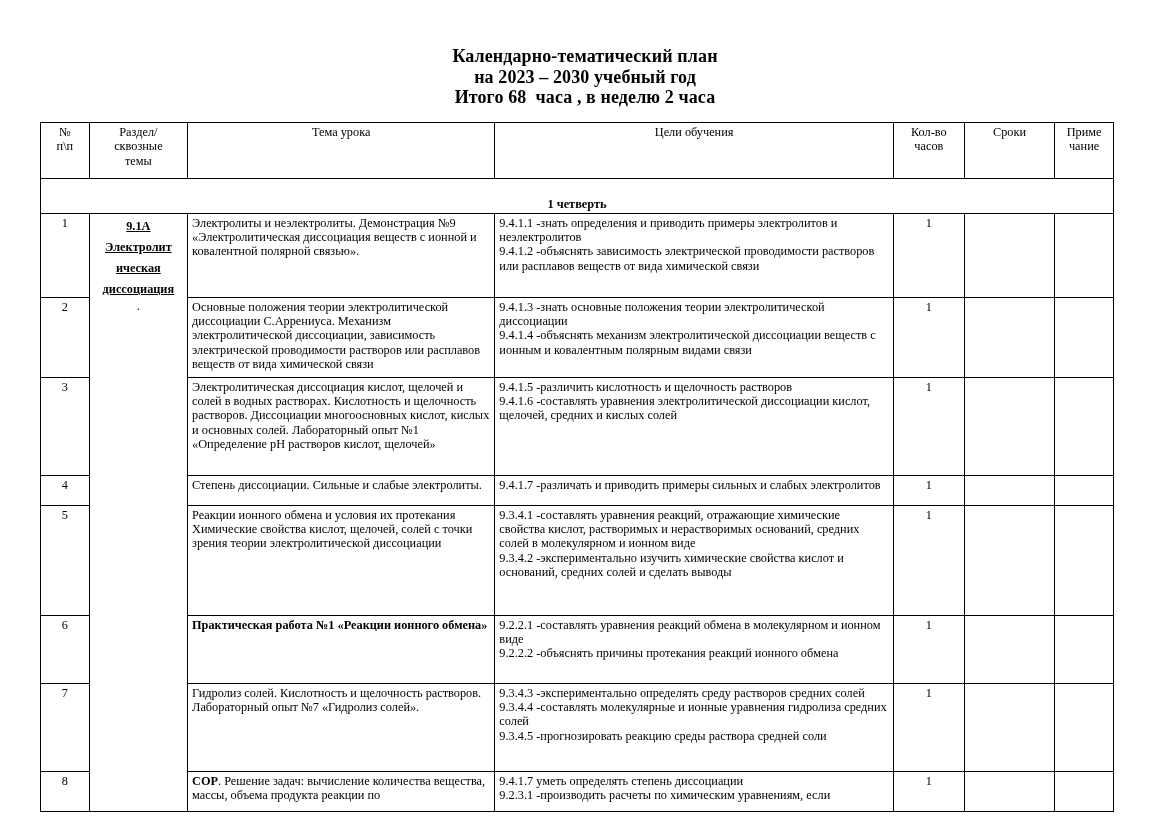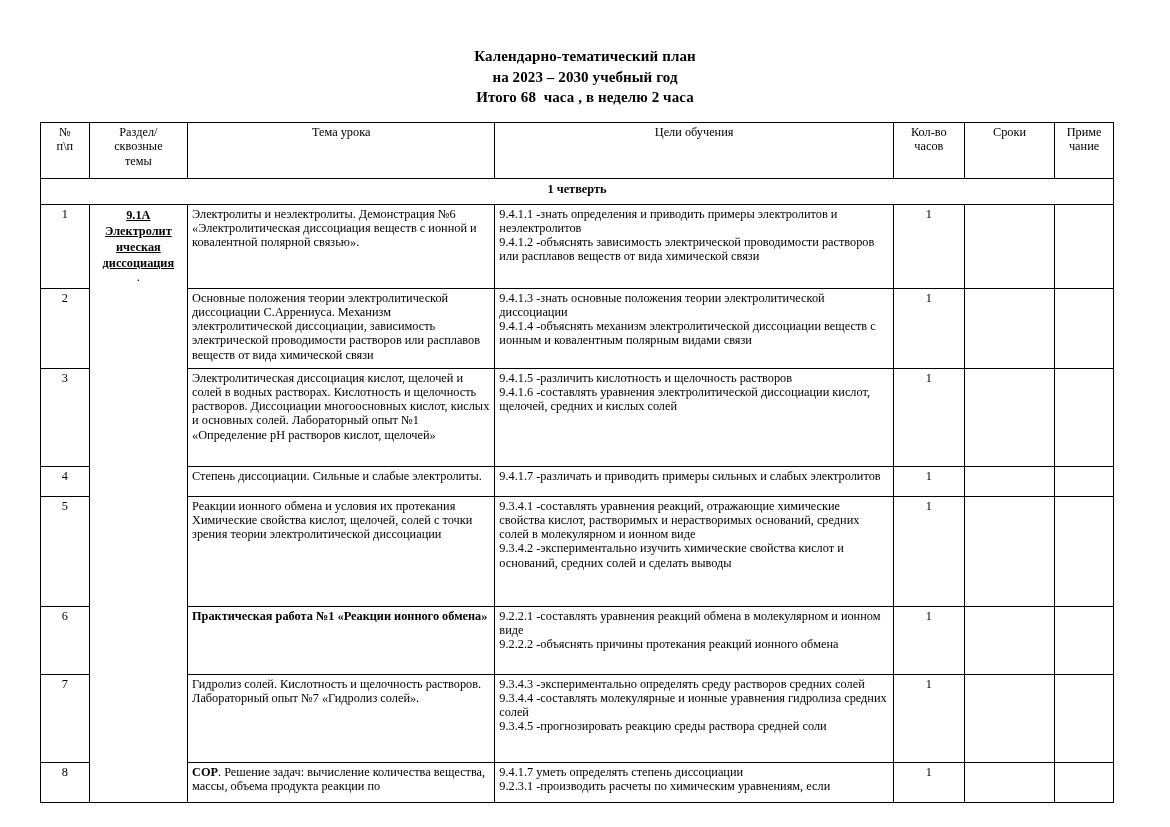--- a/index.html
+++ b/index.html
@@ -16,21 +16,21 @@
     position: relative;
     width: 1170px;
     height: 827px;
     background: #ffffff;
     overflow: hidden;
     box-sizing: border-box;
   }
   .doc-title {
     text-align: center;
     font-weight: bold;
-    font-size: 15px;
+    font-size: 18px;
     line-height: 20.5px;
     padding-top: 46px;
     letter-spacing: 0.1px;
   }
   .doc-title .tline {
     display: block;
     white-space: pre;
   }
   .table-wrap {
     margin-top: 14px;
@@ -74,21 +74,21 @@
     padding-top: 2px;
   }
   td.section {
     text-align: center;
     vertical-align: top;
   }
   td.section .sec-text {
     font-weight: bold;
     text-decoration: underline;
     display: block;
-    line-height: 16px;
+    line-height: 21px;
   }
   td.section .sec-dot {
     display: block;
     font-weight: normal;
     text-decoration: none;
     line-height: 12px;
   }
   td.theme, td.goals {
     text-align: left;
     white-space: pre-line;
@@ -104,21 +104,21 @@
     vertical-align: middle;
   }
   td.dates, td.notes {
     text-align: center;
   }
   tr.quarter td {
     text-align: center;
     font-weight: bold;
     vertical-align: top;
     height: 26px;
-    padding-top: 3px;
+    padding-top: 18px;
   }
 </style>
 </head>
 <body>
 
 <div class="page">
 
   <div class="doc-title">
     <span class="tline">Календарно-тематический план</span>
     <span class="tline">на 2023 – 2030 учебный год</span>
@@ -158,21 +158,21 @@
         </tr>
       <tr style="height: 84px;">
             <td class="num">1</td>
             <td class="section" rowspan="8" style="vertical-align: top;">
               <span class="sec-text" style="white-space: pre-line;">9.1А
 Электролит
 ическая
 диссоциация</span>
               <span class="sec-dot">.</span>
             </td>
-            <td class="theme">Электролиты и неэлектролиты. Демонстрация №6 «Электролитическая диссоциация веществ с ионной и ковалентной полярной связью».</td>
+            <td class="theme">Электролиты и неэлектролиты. Демонстрация №9 «Электролитическая диссоциация веществ с ионной и ковалентной полярной связью».</td>
             <td class="goals">9.4.1.1 -знать определения и приводить примеры электролитов и неэлектролитов
 9.4.1.2 -объяснять зависимость электрической проводимости растворов или расплавов веществ от вида химической связи</td>
             <td class="hours">1</td>
             <td class="dates"></td>
             <td class="notes"></td>
           </tr>
           <tr style="height: 80px;">
             <td class="num">2</td>
             <td class="theme">Основные положения теории электролитической диссоциации С.Аррениуса. Механизм электролитической диссоциации, зависимость электрической проводимости растворов или расплавов веществ от вида химической связи</td>
             <td class="goals">9.4.1.3 -знать основные положения теории электролитической диссоциации

